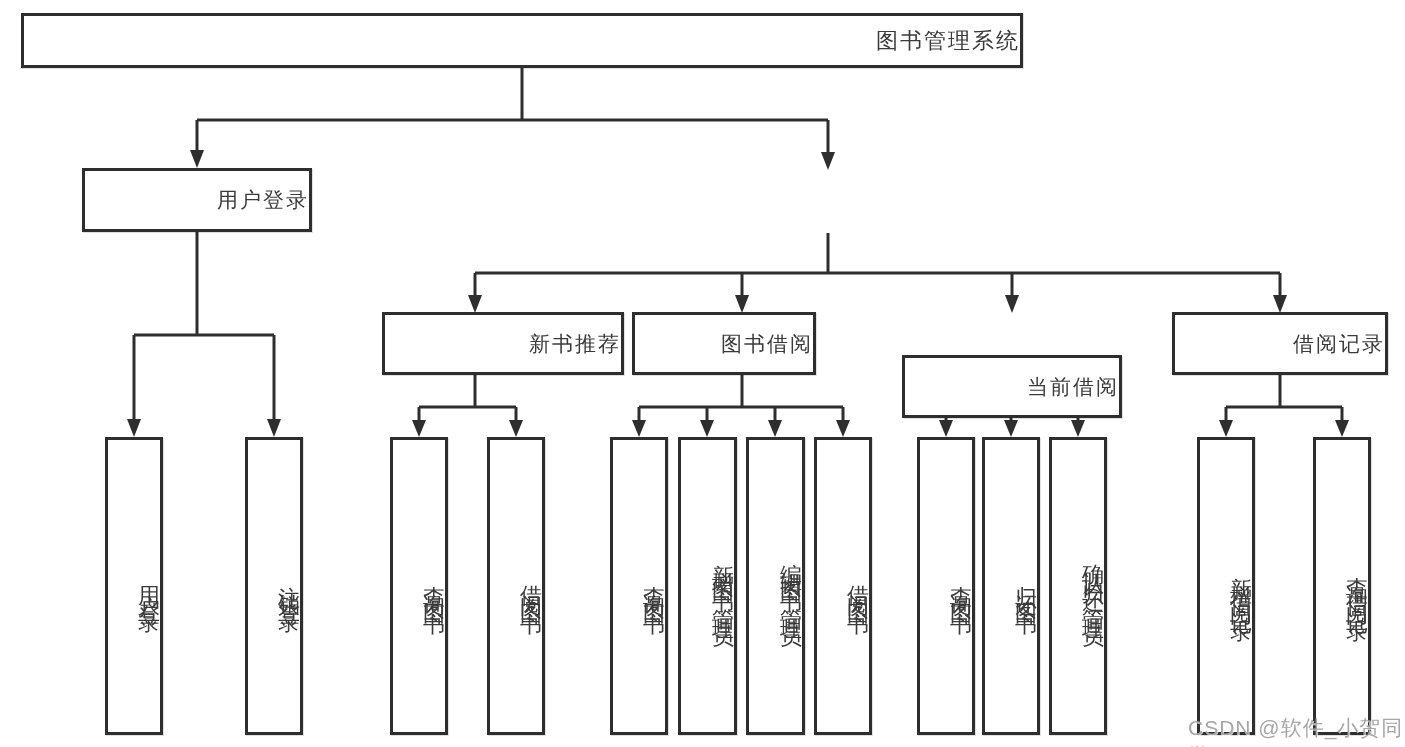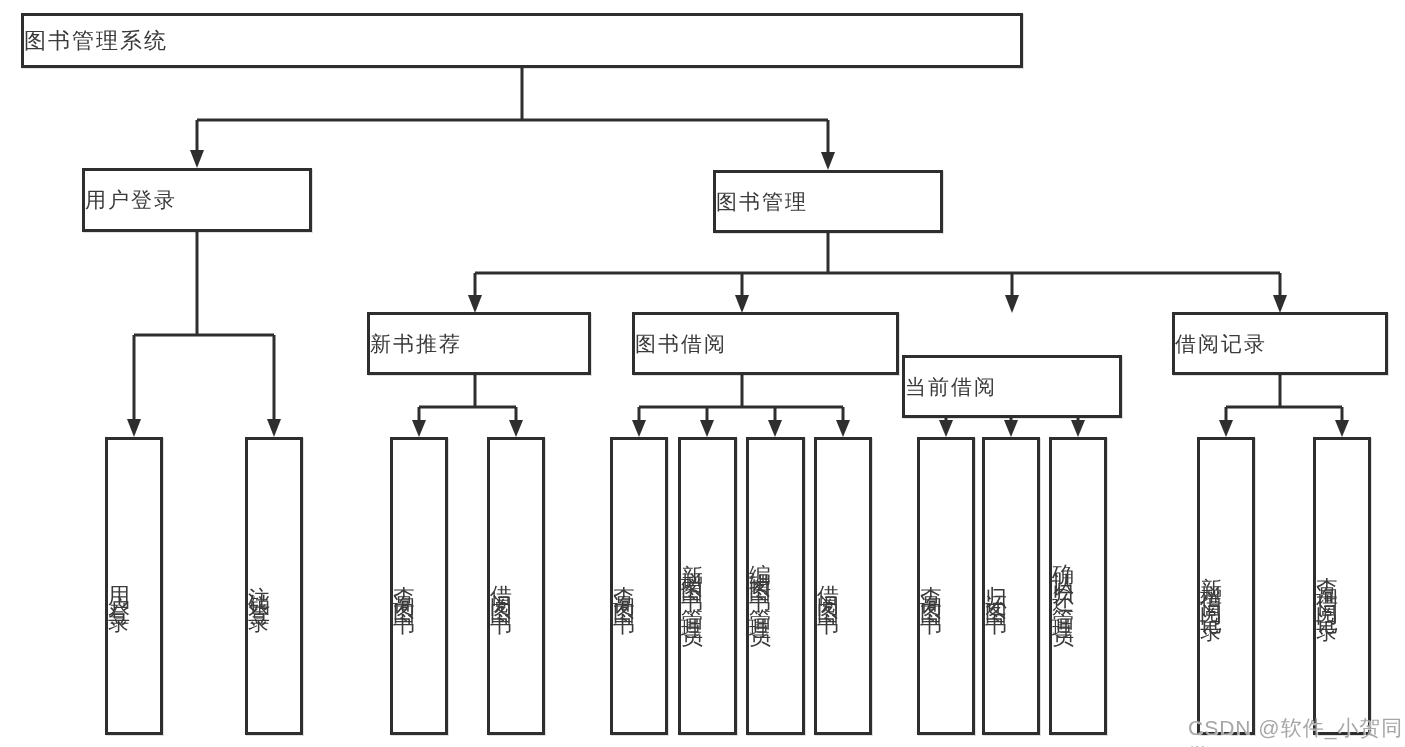--- a/index.html
+++ b/index.html
@@ -23,21 +23,21 @@
     left: 0; top: 0;
     width: 1405px; height: 747px;
     z-index: 1;
   }
   .node {
     position: absolute;
     background: #ffffff;
     border: 3px solid var(--line);
     display: flex;
     align-items: center;
-    justify-content: flex-start;
+    justify-content: flex-end;
     color: var(--text);
     z-index: 2;
     box-shadow: 1px 1px 0 rgba(0,0,0,0.12);
   }
   .node.h { font-size: 21px; letter-spacing: 2px; }
   .node.root { font-size: 22px; }
   .node.v { width: 58px; height: 298px; top: 437px; }
   .node.v .vtext {
     writing-mode: vertical-rl;
     font-size: 22px;
@@ -131,28 +131,25 @@
     </g>
   </svg>
 
   <div class="node h root" style="left:21px; top:13px; width:1002px; height:55px;">
     <span>图书管理系统</span>
   </div>
 
   <div class="node h" style="left:82px; top:168px; width:230px; height:64px;">
     <span>用户登录</span>
   </div>
-  <div class="node h" style="left:713px; top:170px; width:230px; height:63px;">
-    <span>图书管理</span>
-  </div>
-
-  <div class="node h" style="left:367px; top:312px; width:224px; height:63px;">
+
+  <div class="node h" style="left:382px; top:312px; width:242px; height:63px;">
     <span>新书推荐</span>
   </div>
-  <div class="node h" style="left:632px; top:312px; width:267px; height:63px;">
+  <div class="node h" style="left:632px; top:312px; width:184px; height:63px;">
     <span>图书借阅</span>
   </div>
   <div class="node h" style="left:902px; top:312px; width:220px; height:63px;margin-top:43px;">
     <span>当前借阅</span>
   </div>
   <div class="node h" style="left:1172px; top:312px; width:216px; height:63px;">
     <span>借阅记录</span>
   </div>
 
   <div class="node v" style="left:105px;">

